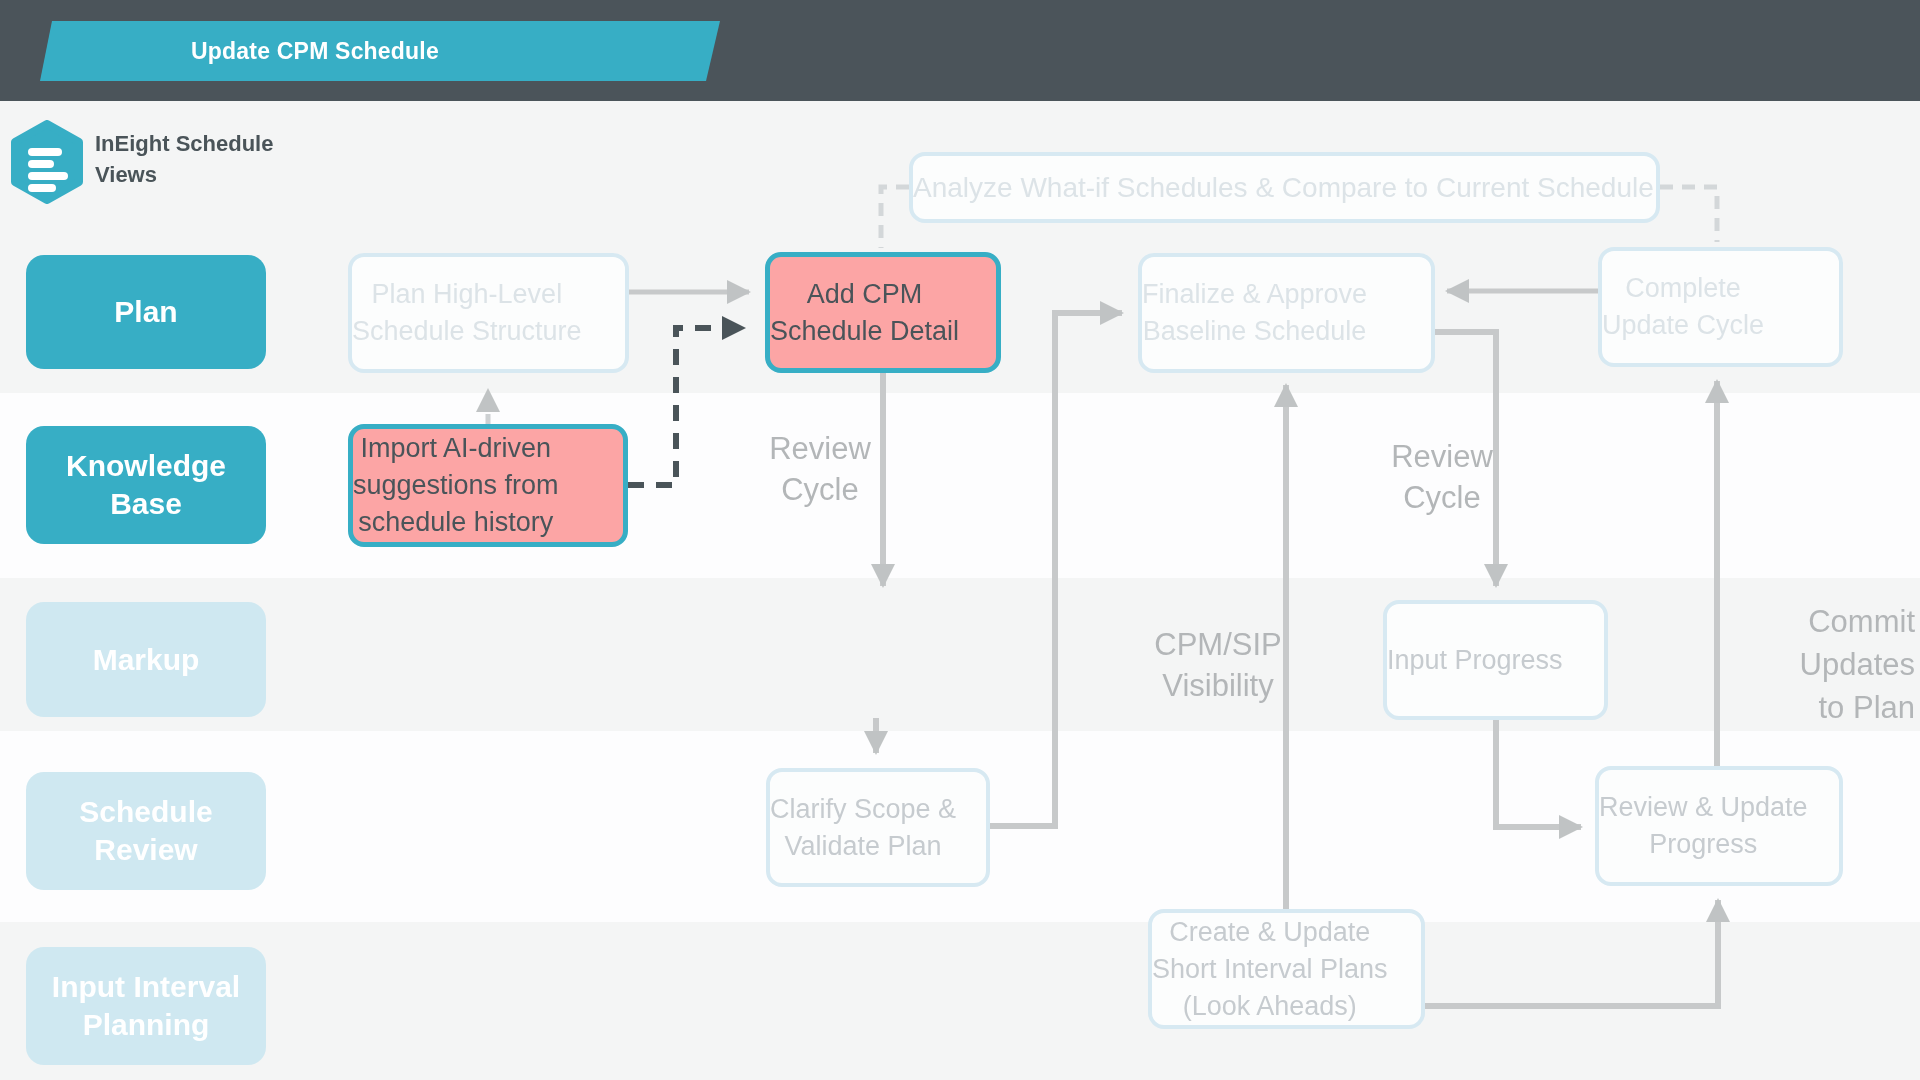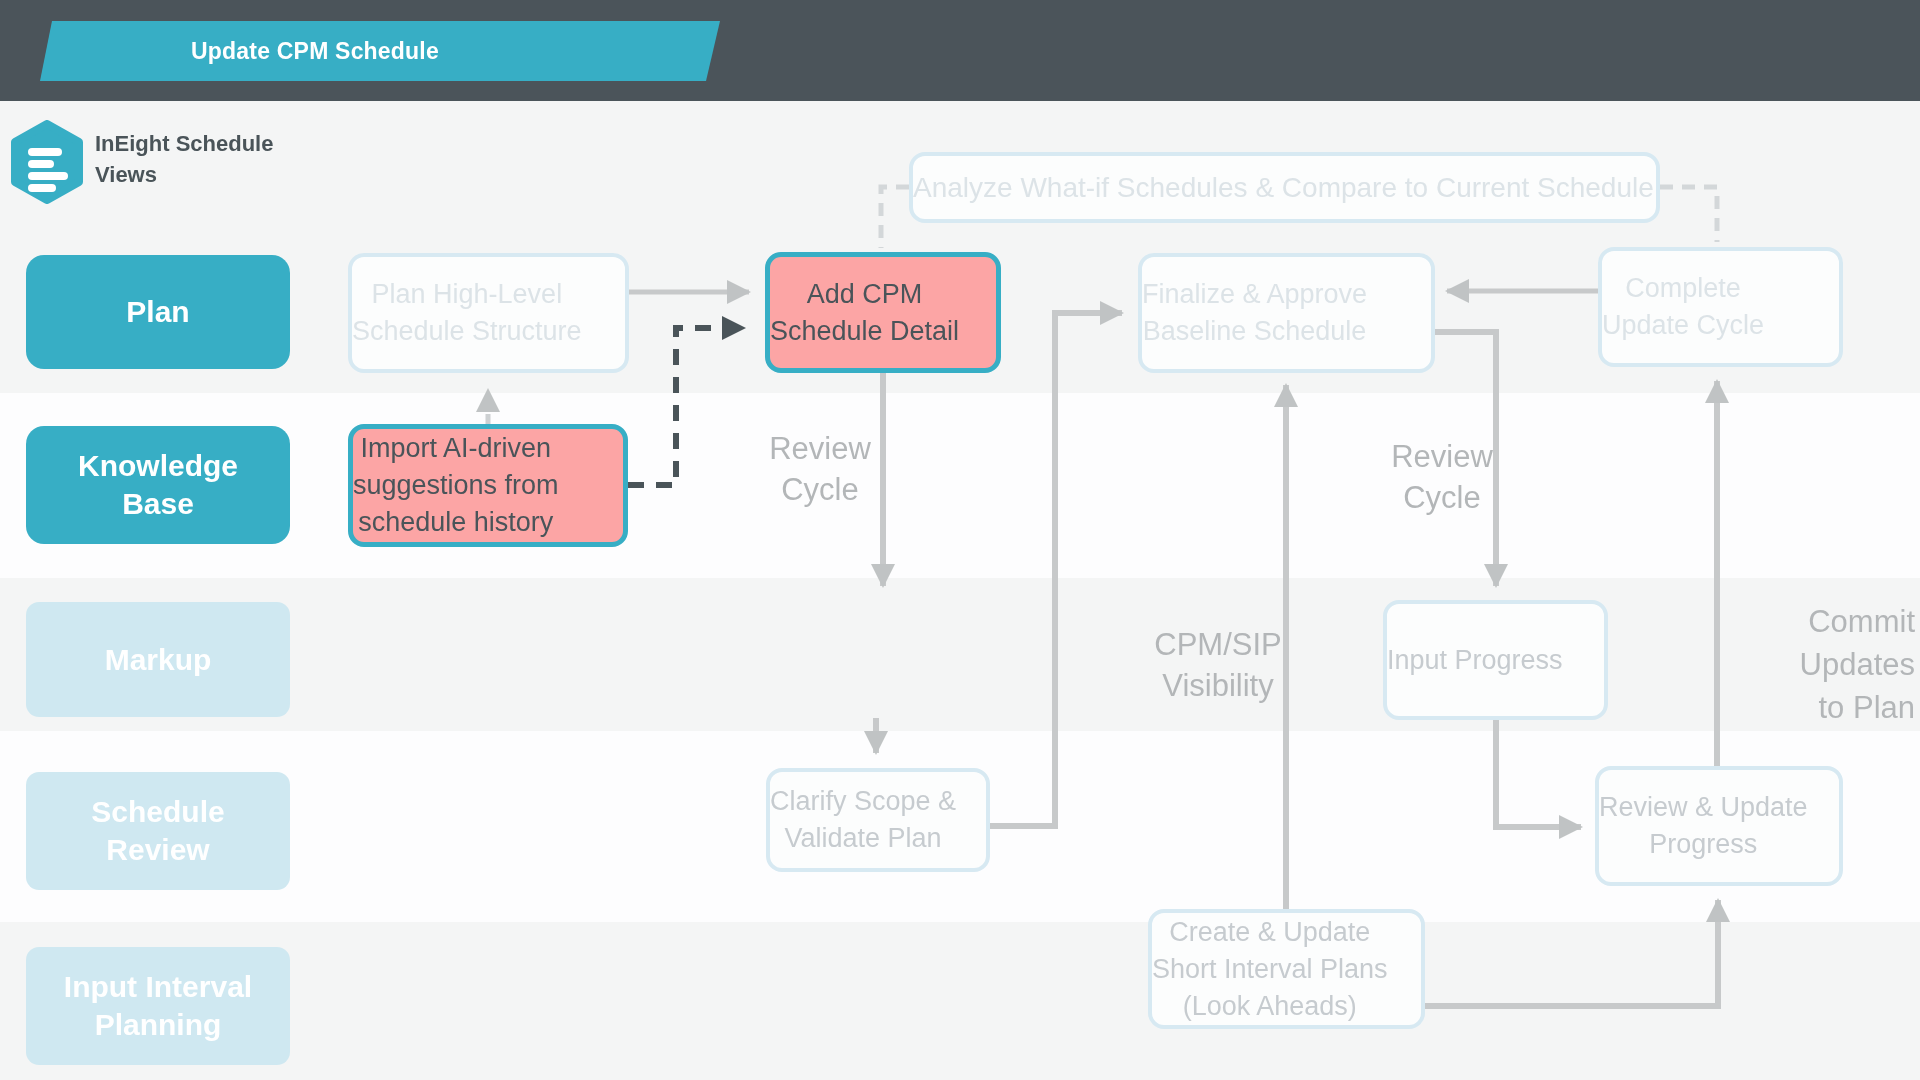--- a/index.html
+++ b/index.html
@@ -22,25 +22,25 @@
   .band{position:absolute;left:0;width:1920px;}
   .band.gray{background:#f4f5f5;}
   .band.white{background:#fdfdfe;}
   .band.b1{top:101px;height:292px;}
   .band.b2{top:393px;height:185px;}
   .band.b3{top:578px;height:153px;}
   .band.b4{top:731px;height:191px;}
   .band.b5{top:922px;height:158px;}
 
   
-  .lane{position:absolute;left:26px;width:264px;border-radius:18px;display:flex;
+  .lane{position:absolute;left:26px;width:240px;border-radius:18px;display:flex;
         align-items:center;justify-content:center;text-align:center;
         color:#ffffff;font-size:30px;font-weight:bold;line-height:38px;white-space:pre-line;}
   .lane.active{background:#37aec5;}
-  .lane.dimmed{background:#cfe8f1;border-radius:13px;}
+  .lane.dimmed{background:#cfe8f1;}
   .l-plan{top:255px;height:114px;}
   .l-kb{top:426px;height:118px;}
   .l-markup{top:602px;height:115px;}
   .l-sr{top:772px;height:118px;}
   .l-sip{top:947px;height:118px;}
 
   
   .node{position:absolute;box-sizing:border-box;border-radius:16px;display:flex;
         align-items:center;justify-content:flex-start;text-align:center;
         font-size:27px;line-height:37px;white-space:pre-line;background:#fcfdfd;}
@@ -50,21 +50,21 @@
   .node .t-dim{color:#c6cbcf;}
 
   .n-analyze{left:909px;top:152px;width:751px;height:71px;font-size:28px;}
   .n-planhl{left:348px;top:253px;width:281px;height:120px;}
   .n-addcpm{left:765px;top:252px;width:236px;height:121px;}
   .n-finalize{left:1138px;top:253px;width:297px;height:120px;}
   .n-complete{left:1598px;top:247px;width:245px;height:120px;}
   .n-import{left:348px;top:424px;width:280px;height:123px;}
   .n-getfb{left:766px;top:600px;width:236px;height:118px;}
   .n-input{left:1383px;top:600px;width:225px;height:120px;}
-  .n-clarify{left:766px;top:768px;width:224px;height:104px;}
+  .n-clarify{left:766px;top:768px;width:224px;height:119px;}
   .n-rup{left:1595px;top:766px;width:248px;height:120px;border-radius:16px;}
   .n-create{left:1148px;top:909px;width:277px;height:120px;}
 
   
   .ann{position:absolute;color:#b3b6b8;font-size:31px;line-height:41px;
        text-align:center;white-space:pre-line;}
   .a-rc-left{left:740px;top:428px;width:160px;}
   .a-rc-right{left:1362px;top:436px;width:160px;}
   .a-cpmsip{left:1128px;top:624px;width:180px;}
   .a-commit{left:1725px;top:600px;width:190px;text-align:right;line-height:43px;}

